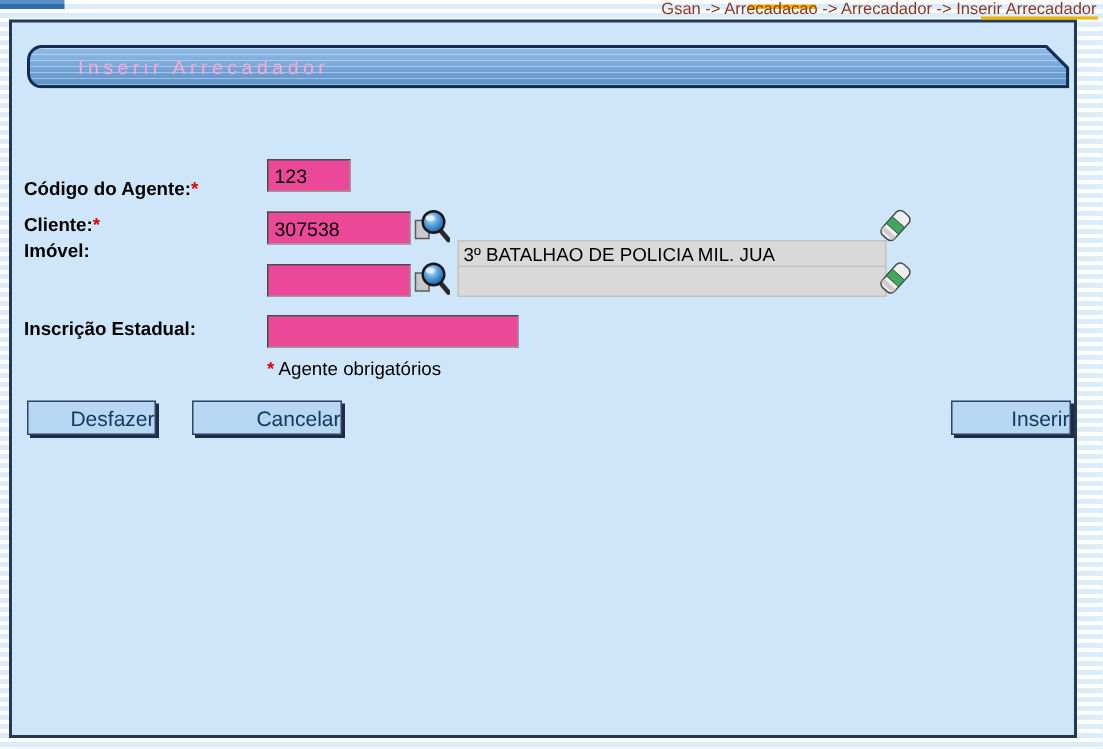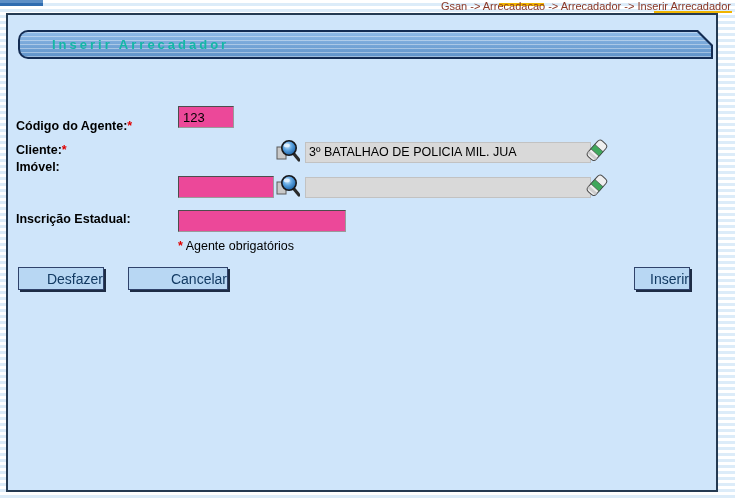--- a/index.html
+++ b/index.html
@@ -31,21 +31,21 @@
   .titlebar-fill {
     position:absolute; left:2px; top:2px; right:2px; bottom:2px;
     background-image:
       repeating-linear-gradient(to bottom, rgba(255,255,255,.38) 0 1px, rgba(255,255,255,0) 1px 4px),
       linear-gradient(#8fbbe8, #5f92c8);
     border-radius:8px 0 0 8px;
     clip-path: polygon(0 0, calc(100% - 14px) 0, 100% 14px, 100% 100%, 0 100%);
   }
   .title-text {
     position:absolute; left:34px; top:0; line-height:29px;
-    font-size:13px; font-weight:bold; letter-spacing:3px; color:#14b8a6;text-align:center;
+    font-size:13px; font-weight:normal; letter-spacing:3px; color:#f9a8d4;text-align:center;
   }
   .instruction { position:absolute; left:8px; top:68px; font-size:12.5px; color:#000; }
   .flabel { position:absolute; left:8px; font-size:12.5px; font-weight:bold; color:#000; white-space:nowrap; }
   .req { color:#e00000; font-weight:bold; }
   .tinput {
     position:absolute; left:170px; height:18px; background:#ec4899;
     border:1px solid #4d4d4d; border-bottom-color:#9a9a9a; border-right-color:#9a9a9a;
     font-family:"Liberation Sans", sans-serif; font-size:13px; color:#000;
     padding:1px 0 1px 4px; box-sizing:content-box;
   }
@@ -59,21 +59,21 @@
   .note { position:absolute; left:170px; top:224px; font-size:12.5px; color:#000; }
   .btn {
     position:absolute; top:252px; height:23px;
     background:#b8d7f3; border:1px solid #30436b;
     box-shadow: 2px 2px 0 0 #1e2c44;
     color:#123a63; font-family:"Liberation Sans", sans-serif; font-size:14px;
     text-align:right; cursor:pointer; padding:0;
   }
   .btn-desfazer { left:10px;  width:86px; }
   .btn-cancelar { left:120px; width:100px; }
-  .btn-inserir  { left:626px; width:56px; }
+  .btn-inserir  { left:626px; width:80px; }
 </style>
 </head>
 <body>
 
 <div class="page">
 
   <div class="menu-frag"></div>
 
   <div class="breadcrumb">Gsan -&gt; Arrecadacao -&gt; Arrecadador -&gt; Inserir Arrecadador</div>
   <div class="bc-mark1"></div>
@@ -84,36 +84,37 @@
     <div class="titlebar">
       <div class="titlebar-fill"></div>
       <span class="title-text">Inserir Arrecadador</span>
     </div>
 
 
     <div class="flabel" style="top:104px;"><span>Código do Agente:</span><span class="req">*</span></div>
     <input class="tinput" style="top: 91px; width: 50px;" type="text" value="123">
 
     <div class="flabel" style="top:128px;"><span>Cliente:</span><span class="req">*</span></div>
+    <input class="tinput" style="top: 126px; width: 90px;" type="text" value="307538">
     <span class="iconbtn" style="left:268px; top:124px;">
       <svg width="24" height="26" viewBox="0 0 24 26">
         <defs>
           <radialGradient id="lensG" cx="40%" cy="35%" r="70%">
             <stop offset="0%" stop-color="#cfe8fb"></stop>
               <stop offset="45%" stop-color="#5aa2e0"></stop>
               <stop offset="100%" stop-color="#155a9e"></stop>
           </radialGradient>
         </defs>
         <rect x="1" y="8" width="9" height="12" fill="#c9c9c9" stroke="#5a5a5a" stroke-width="1"></rect>
         <path d="M18 15 L23 21" stroke="#2a2a2a" stroke-width="3.2" stroke-linecap="round"></path>
         <circle cx="13" cy="9" r="7.2" fill="url(#lensG)" stroke="#17171a" stroke-width="1.6"></circle>
         <ellipse cx="10.8" cy="6.4" rx="3" ry="1.9" fill="#e8f4ff" opacity="0.85"></ellipse>
       </svg>
     </span>
-    <div class="display-field" style="top:127px;">3º BATALHAO DE POLICIA MIL. JUA</div>
+    <div class="display-field" style="top:145px;">3º BATALHAO DE POLICIA MIL. JUA</div>
     <span class="iconbtn" style="left:578px; top:124px;">
       <svg width="22" height="24" viewBox="0 0 22 24">
         <g transform="rotate(42 11 12)">
           <rect x="5" y="1" width="11" height="21" rx="3.5" fill="#efefef" stroke="#4a4a4a" stroke-width="1"></rect>
           <rect x="5" y="8.5" width="11" height="6" fill="#3fa85c" stroke="#3c3c3c" stroke-width="0.6"></rect>
           <rect x="5" y="17" width="11" height="3" fill="#bfbfbf" opacity="0.7"></rect>
         </g>
       </svg>
     </span>
 

